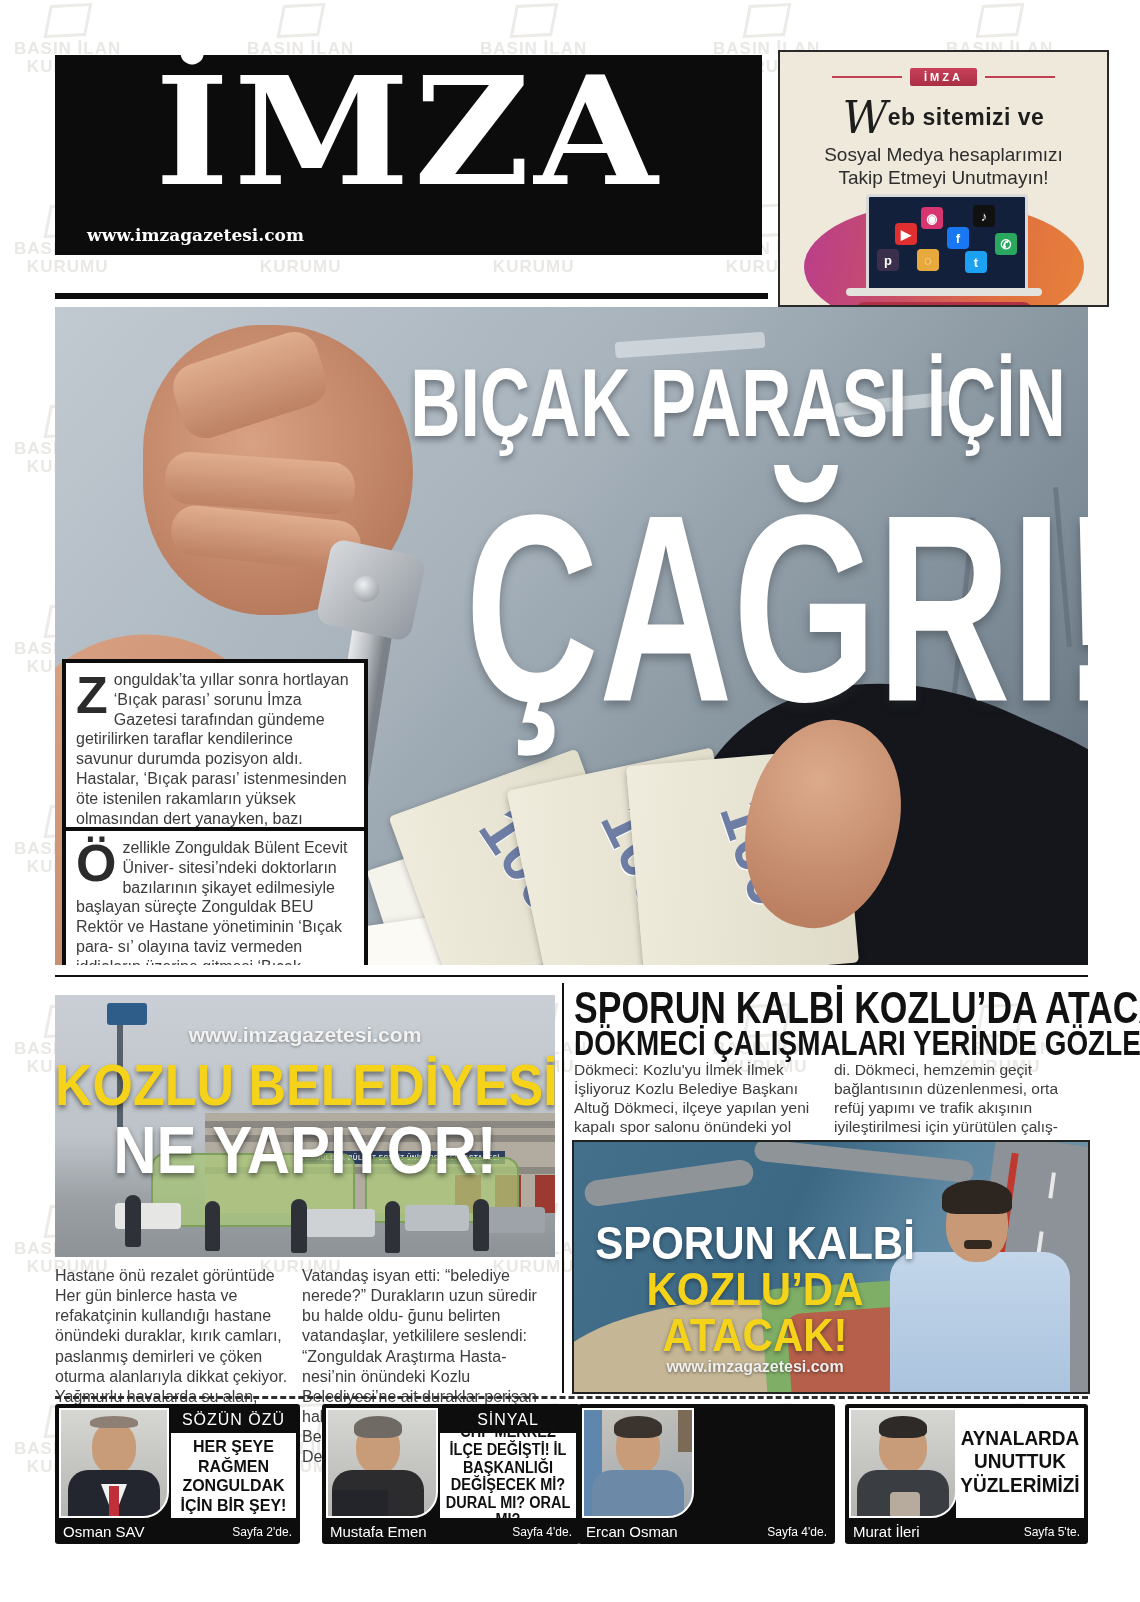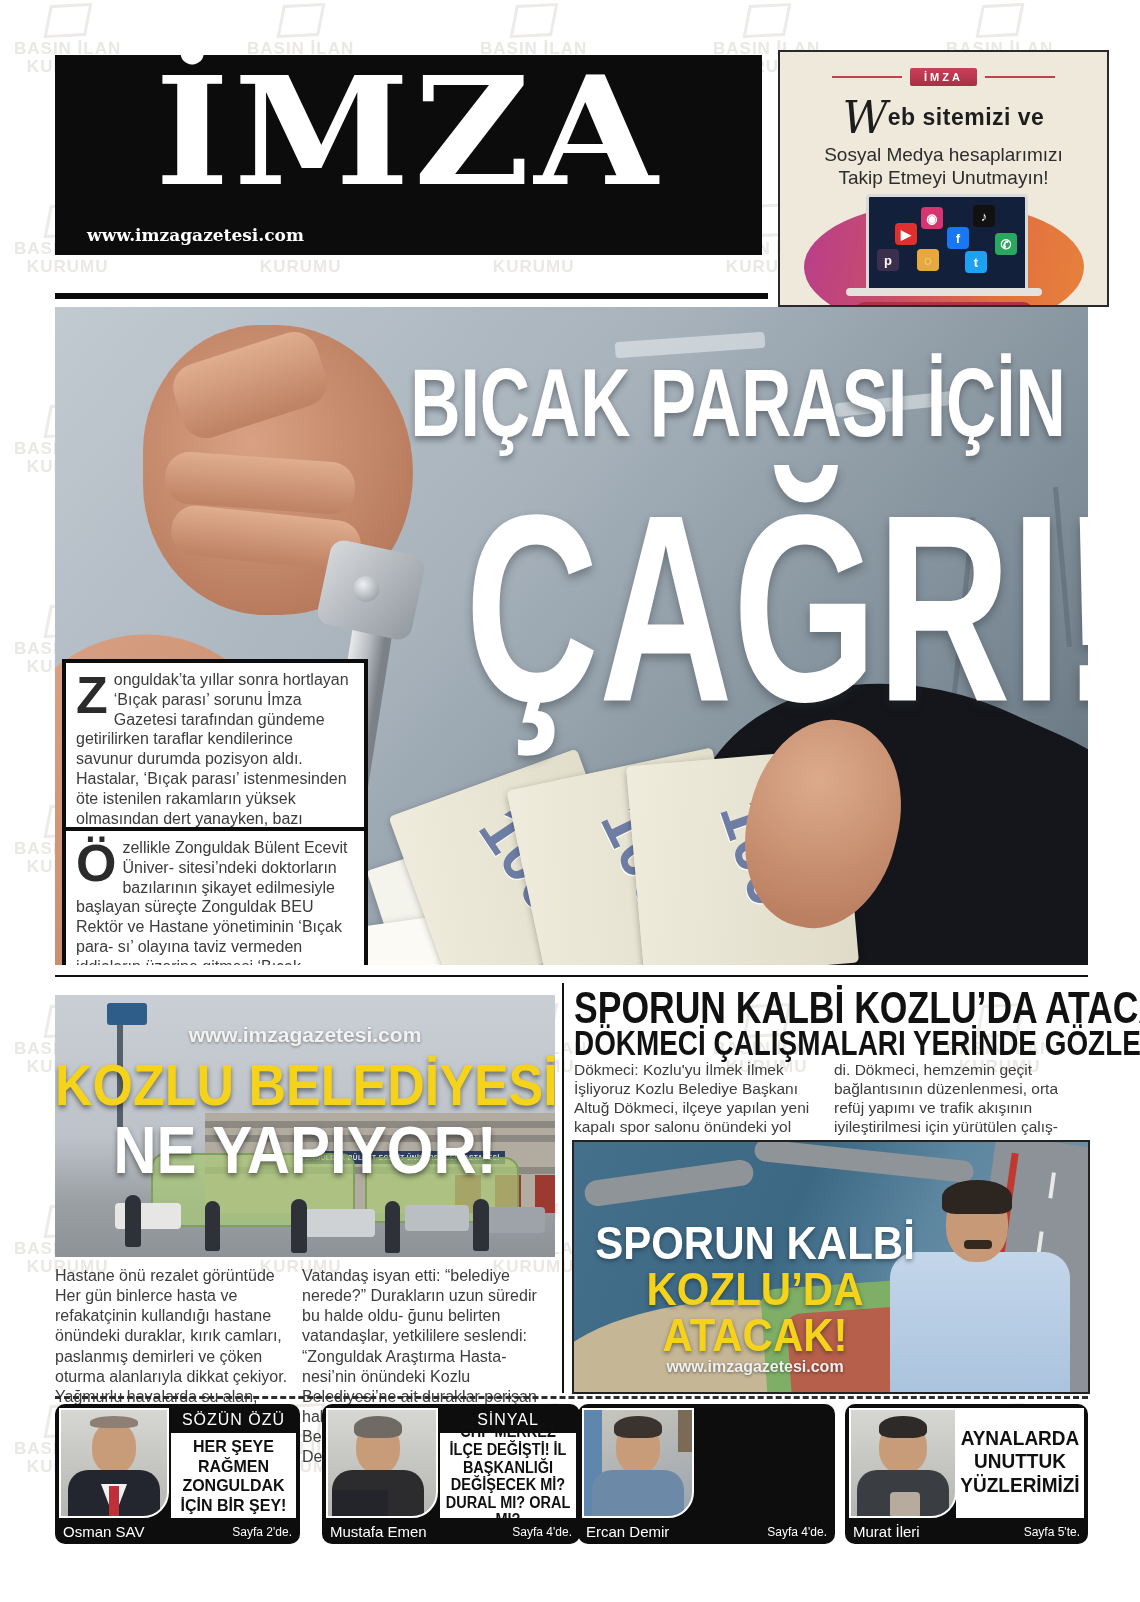--- a/index.html
+++ b/index.html
@@ -165,21 +165,21 @@
   .spor-p2{position:absolute;left:16px;top:124px;width:330px;text-align:center;color:#f5d31b;font-weight:bold;
       font-size:42px;white-space:nowrap;transform:scaleY(1.08);text-shadow:0 2px 4px rgba(20,30,40,.5);}
   .spor-p3{position:absolute;left:16px;top:170px;width:330px;text-align:center;color:#f5d31b;font-weight:bold;
       font-size:42px;white-space:nowrap;transform:scaleY(1.08);text-shadow:0 2px 4px rgba(20,30,40,.5);}
   .spor-url{position:absolute;left:16px;top:216px;width:330px;text-align:center;color:#f0f0f0;font-weight:bold;
       font-size:16px;text-shadow:0 1px 3px rgba(0,0,0,.5);}
 
   .hr-dash{position:absolute;left:55px;top:1396px;width:1033px;border-top:3px dashed #2d2d2d;}
 
   
-  .card{position:absolute;top:1404px;height:140px;background:#0d0d0d;border-radius:10px;padding:0;}
+  .card{position:absolute;top:1404px;height:140px;background:#0d0d0d;border-radius:3px;padding:0;}
   .card-photo{position:absolute;left:4px;top:4px;bottom:26px;background:
       linear-gradient(180deg,#d6d6d3,#b5b5b1);border:2px solid #fff;border-radius:0 0 26px 0;overflow:hidden;}
   .av-head{position:absolute;left:50%;top:12px;width:44px;height:52px;margin-left:-22px;background:#c99c79;border-radius:46%;}
   .av-hair{position:absolute;left:50%;top:6px;width:48px;height:22px;margin-left:-24px;background:#4a4440;border-radius:50% 50% 30% 30%;}
   .av-hair.bald{height:12px;background:#8d7f74;}
   .av-body{position:absolute;left:50%;bottom:-6px;width:92px;height:52px;margin-left:-46px;border-radius:20px 20px 0 0;}
   .av-shirt{position:absolute;left:50%;bottom:-2px;width:26px;height:34px;margin-left:-13px;background:#f2f2f2;
       clip-path:polygon(0 0,100% 0,50% 100%);}
   .av-tie{position:absolute;left:50%;bottom:0;width:10px;height:30px;margin-left:-5px;background:#bf3038;}
   .laptop-sil{position:absolute;left:4px;bottom:0;width:56px;height:26px;background:#23252a;border-radius:3px;}
@@ -597,21 +597,21 @@
 
     <div class="card" style="left:578px;width:257px;">
       <div class="card-photo" style="width:108px;background:linear-gradient(160deg,#c9c6bd,#9aa3ad);">
         <div class="street1"></div>
         <div class="street2"></div>
         <div class="av-head"></div>
         <div class="av-hair" style="background:#3a332e;"></div>
         <div class="av-body" style="background:#6d89a8;"></div>
       </div>
       <div class="card-bottom">
-        <span class="card-name">Ercan Demir</span>
+        <span class="card-name">Ercan Osman</span>
         <span class="card-page">Sayfa 4'de.</span>
       </div>
     </div>
 
     <div class="card" style="left:845px;width:243px;">
       <div class="card-photo" style="width:104px;">
         <div class="av-head" style="width:48px;margin-left:-24px;"></div>
         <div class="av-hair" style="background:#2e2a27;"></div>
         <div class="av-body" style="background:#3a3d42;"></div>
         <div class="av-shirt" style="background:#b7ab9d;clip-path:none;width:30px;height:26px;border-radius:4px;"></div>

